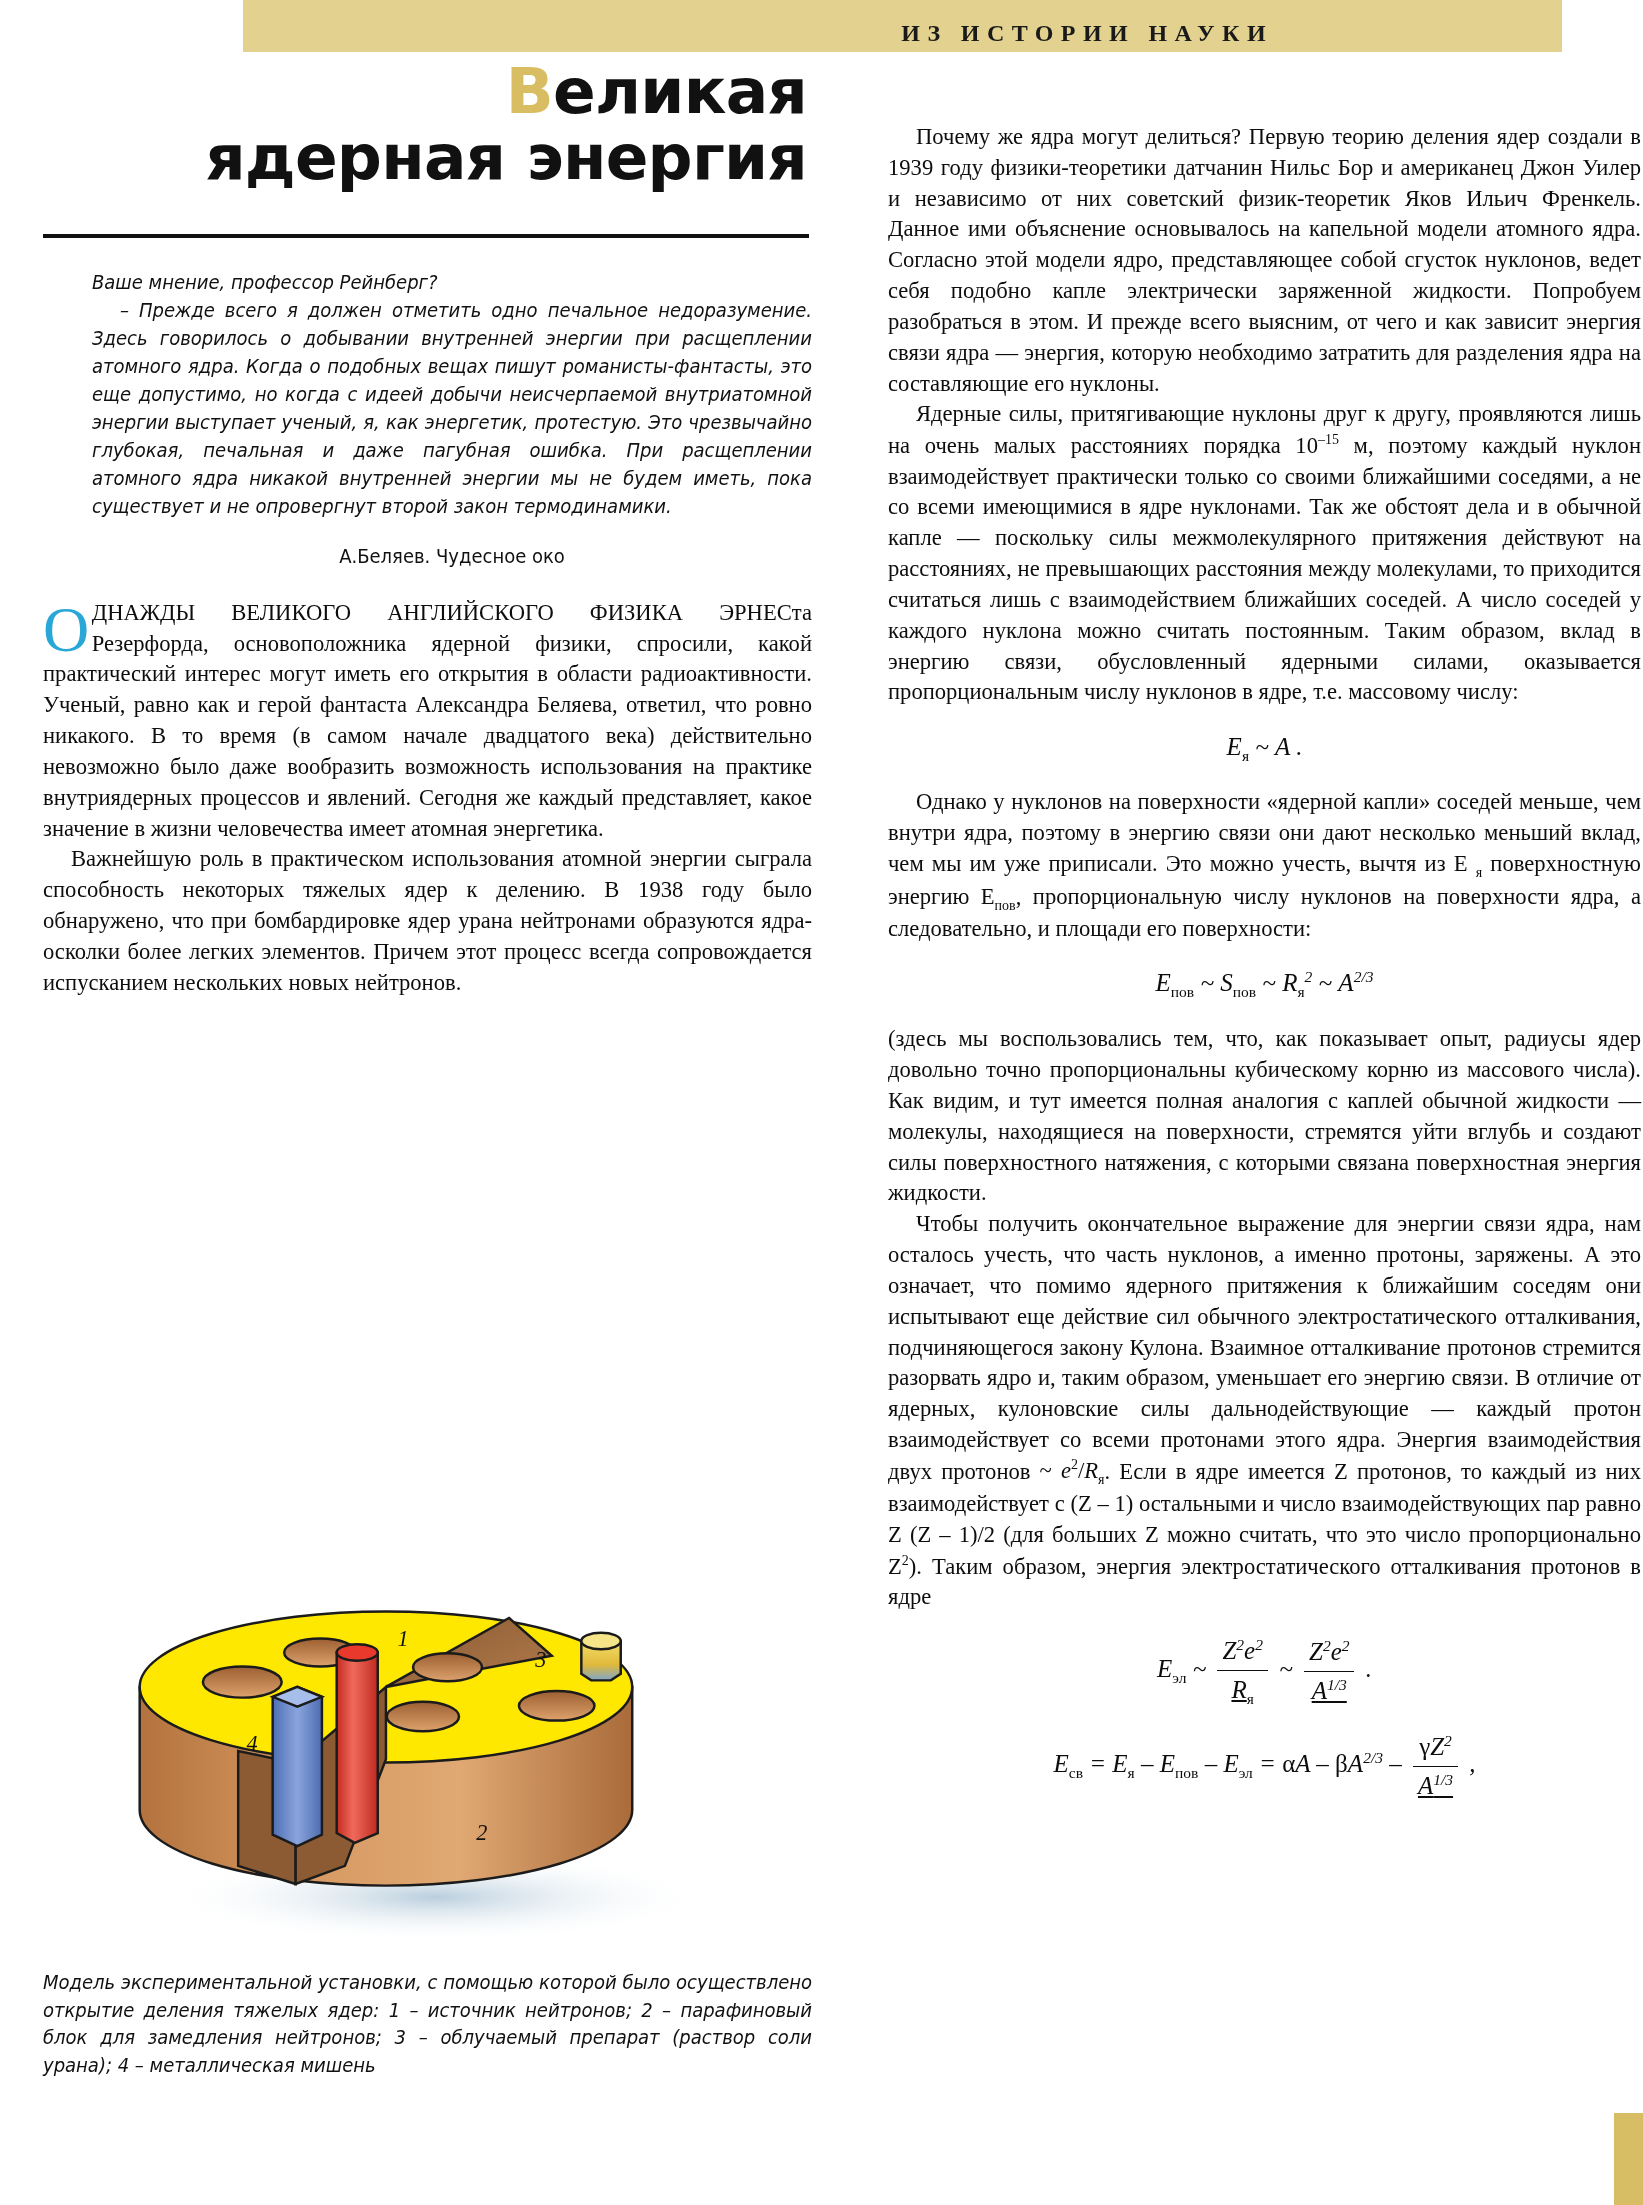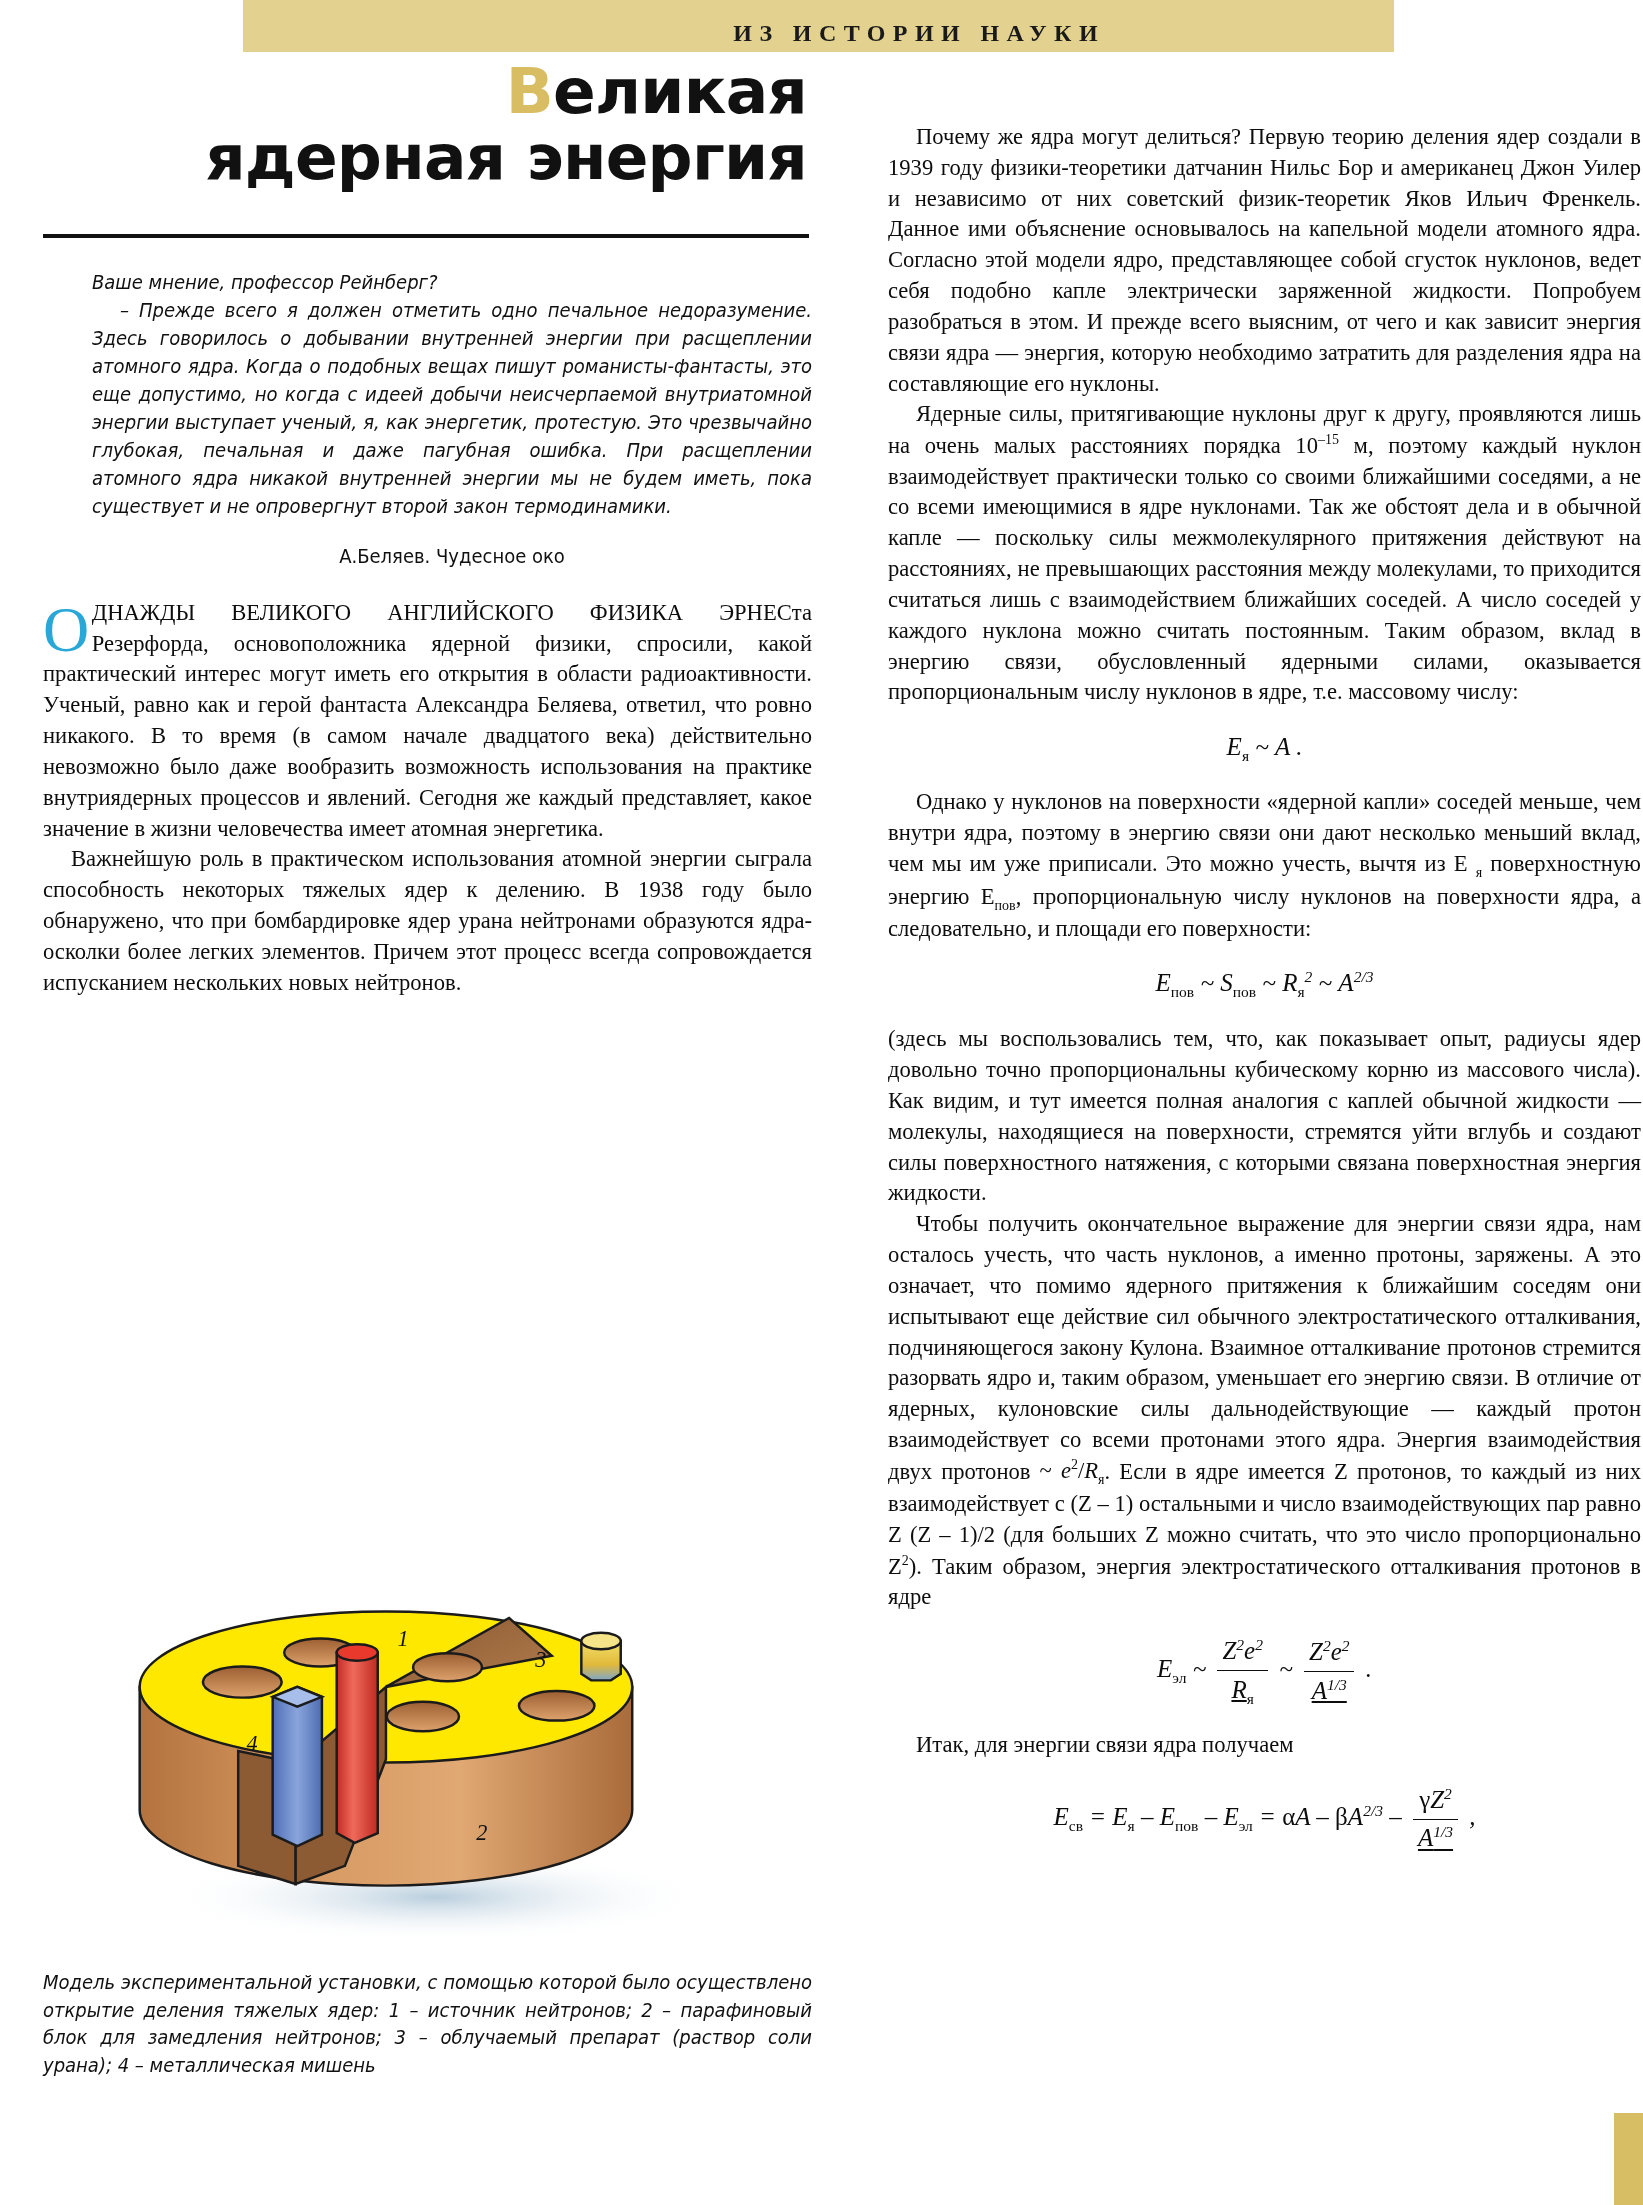--- a/index.html
+++ b/index.html
@@ -9,21 +9,21 @@
     background: #ffffff;
     font-family: "Liberation Serif", serif;
     position: relative;
     overflow: hidden;
   }
 
   
   .banner {
     position: absolute;
     left: 243px; top: 0px;
-    width: 1151px; height: 52px;
+    width: 1319px; height: 52px;
     background: #e3d28f;
   }
   .banner-title {
     position: absolute;
     right: 289px; bottom: 5px;
     font-family: "Liberation Serif", serif;
     font-size: 24px;
     font-weight: bold;
     letter-spacing: 7.4px;
     color: #1a1a1a;
@@ -308,21 +308,20 @@
       <span class="den"><i>R</i><sub>я</sub></span>
     </span>
     ~
     <span class="frac">
       <span class="num"><i>Z</i><sup>2</sup><i>e</i><sup>2</sup></span>
       <span class="den"><i>A</i><sup>1/3</sup></span>
     </span>
     .
   </div>
 
-  <p>Итак, для энергии связи ядра получаем</p>
 
   <div class="formula">
     <i>E</i><sub>св</sub> = <i>E</i><sub>я</sub> – <i>E</i><sub>пов</sub> – <i>E</i><sub>эл</sub> = <span class="up">α</span><i>A</i> – <span class="up">β</span><i>A</i><sup>2/3</sup> –
     <span class="frac">
       <span class="num"><span class="up">γ</span><i>Z</i><sup>2</sup></span>
       <span class="den"><i>A</i><sup>1/3</sup></span>
     </span>
     ,
   </div>
 </div>

